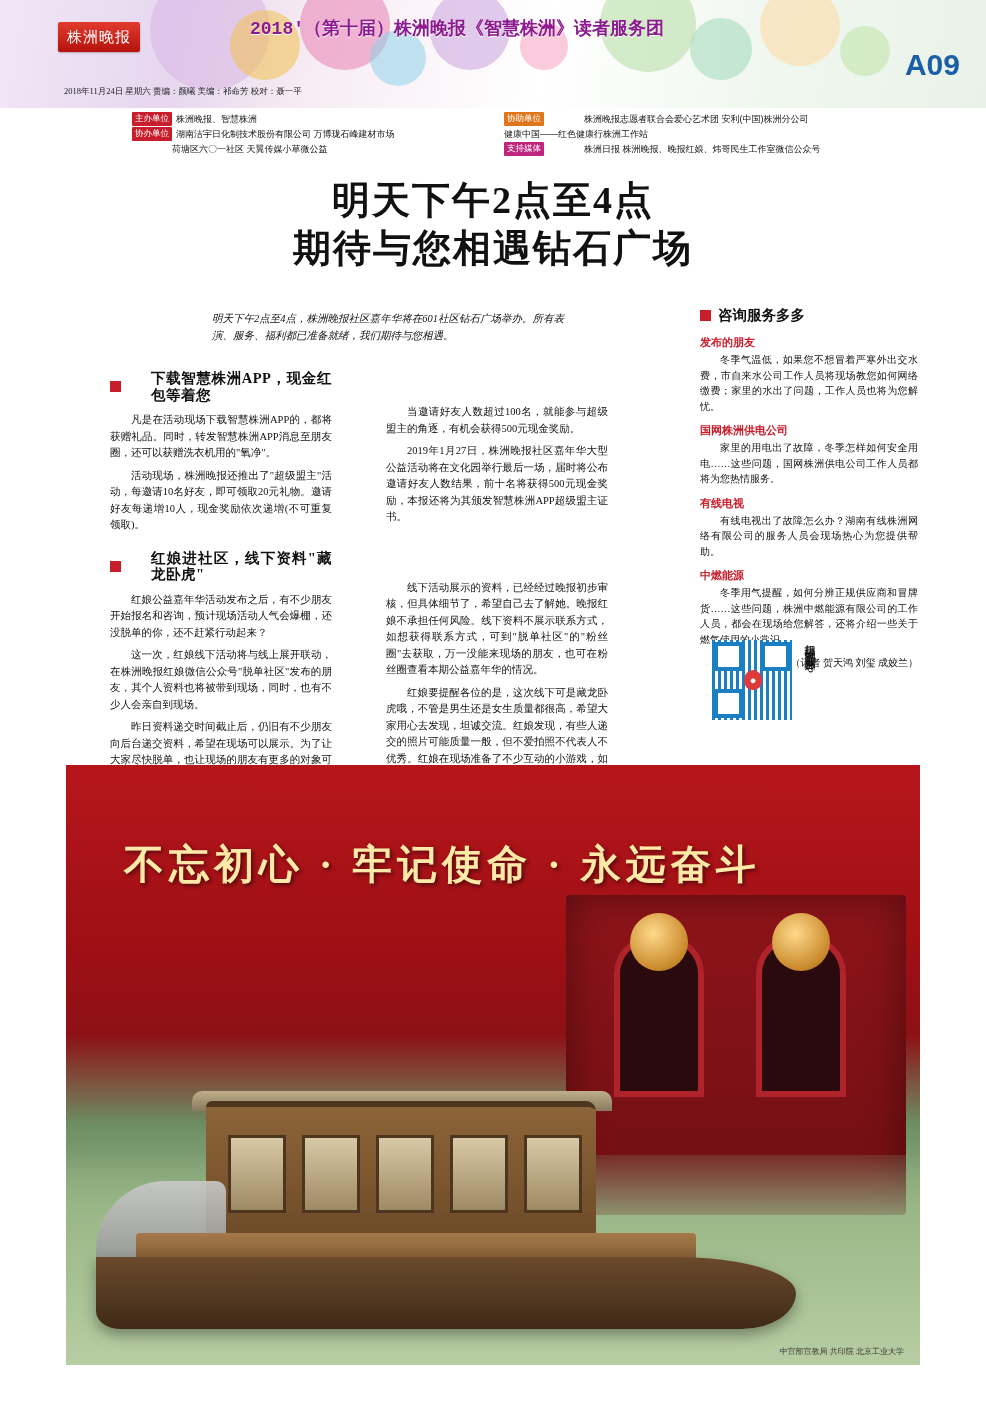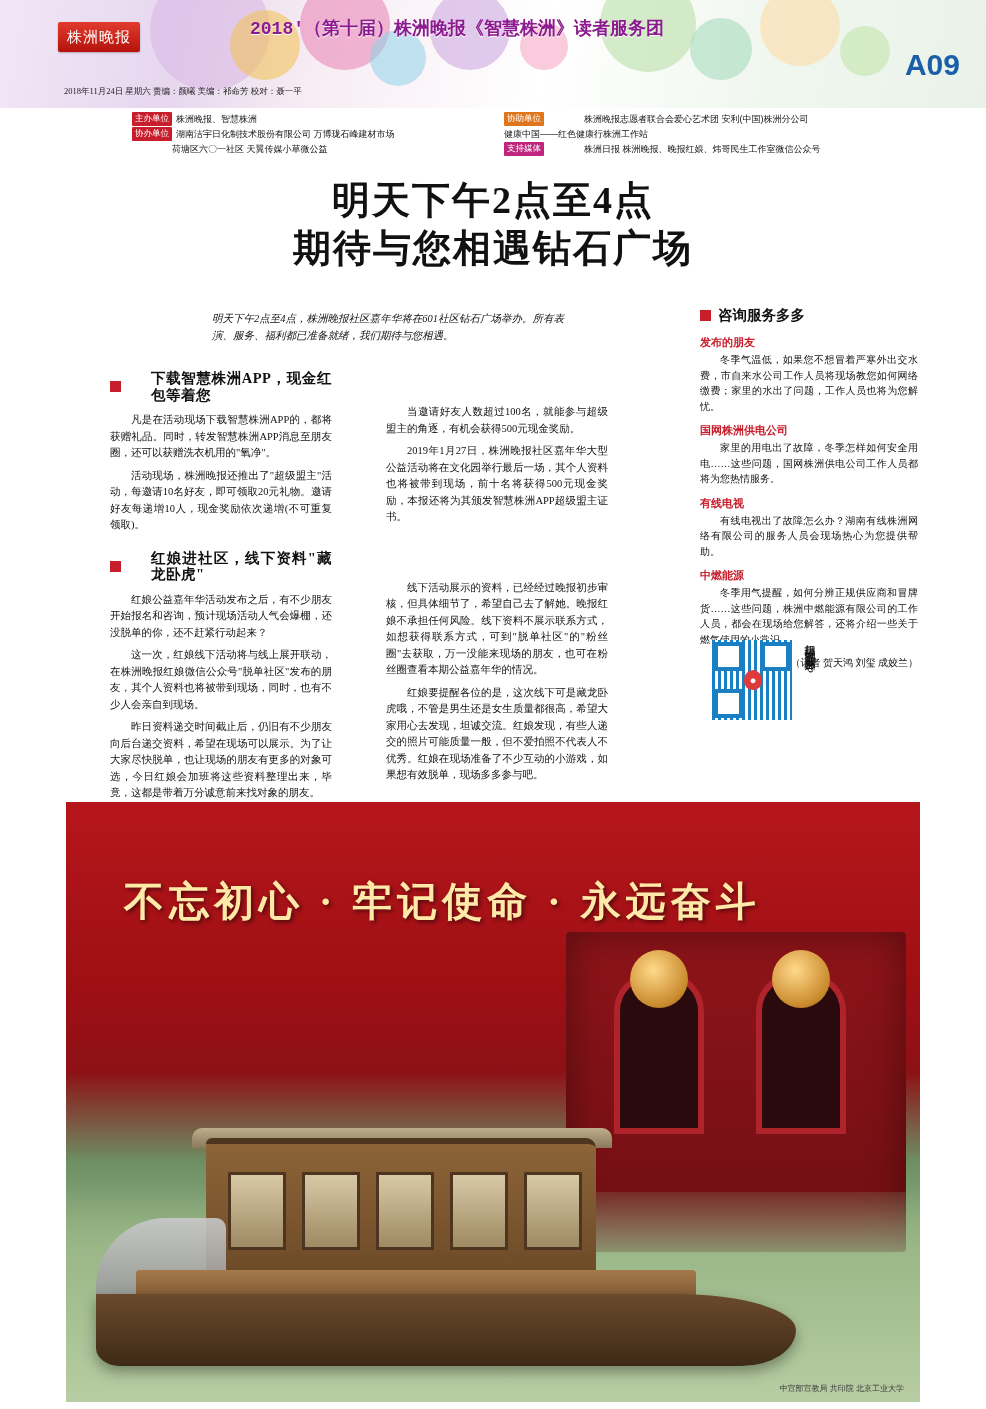--- a/index.html
+++ b/index.html
@@ -167,21 +167,21 @@
   .qr-label {
     position: absolute; left: 800px; top: 636px;
     width: 16px;
     font-size: 11px; line-height: 13px; color: #111;
     writing-mode: vertical-rl; letter-spacing: 1px;
     height: 120px;
   }
 
   
   .photo {
-    position: absolute; left: 66px; top: 802px;
+    position: absolute; left: 66px; top: 765px;
     width: 854px; height: 600px;
     background: linear-gradient(180deg,#b6161b 0%, #9d0f14 32%, #8d1116 45%, #6d8f63 60%, #8fae7e 72%, #a9c295 85%, #b9cfa4 100%);
     overflow: hidden;
     text-align: right;
   }
   .ph-banner {
     position: absolute; left: 58px; top: 72px;
     font-size: 40px; font-weight: bold; color: #ffe9a8;
     letter-spacing: 5px;
     text-shadow: 2px 2px 4px rgba(0,0,0,.55);
@@ -325,21 +325,21 @@
     <span class="sq"></span>
     <span>红娘进社区，线下资料"藏龙卧虎"</span>
   </div>
   <p>红娘公益嘉年华活动发布之后，有不少朋友开始报名和咨询，预计现场活动人气会爆棚，还没脱单的你，还不赶紧行动起来？</p>
   <p>这一次，红娘线下活动将与线上展开联动，在株洲晚报红娘微信公众号"脱单社区"发布的朋友，其个人资料也将被带到现场，同时，也有不少人会亲自到现场。</p>
   <p>昨日资料递交时间截止后，仍旧有不少朋友向后台递交资料，希望在现场可以展示。为了让大家尽快脱单，也让现场的朋友有更多的对象可选，今日红娘会加班将这些资料整理出来，毕竟，这都是带着万分诚意前来找对象的朋友。</p>
 </div>
 
 <div class="col col2">
   <p>当邀请好友人数超过100名，就能参与超级盟主的角逐，有机会获得500元现金奖励。</p>
-  <p>2019年1月27日，株洲晚报社区嘉年华大型公益活动将在文化园举行最后一场，其个人资料也将被带到现场，前十名将获得500元现金奖励，本报还将为其颁发智慧株洲APP超级盟主证书。</p>
+  <p>2019年1月27日，株洲晚报社区嘉年华大型公益活动将在文化园举行最后一场，届时将公布邀请好友人数结果，前十名将获得500元现金奖励，本报还将为其颁发智慧株洲APP超级盟主证书。</p>
   <p style="margin-top:54px">线下活动展示的资料，已经经过晚报初步审核，但具体细节了，希望自己去了解她。晚报红娘不承担任何风险。线下资料不展示联系方式，如想获得联系方式，可到"脱单社区"的"粉丝圈"去获取，万一没能来现场的朋友，也可在粉丝圈查看本期公益嘉年华的情况。</p>
   <p>红娘要提醒各位的是，这次线下可是藏龙卧虎哦，不管是男生还是女生质量都很高，希望大家用心去发现，坦诚交流。红娘发现，有些人递交的照片可能质量一般，但不爱拍照不代表人不优秀。红娘在现场准备了不少互动的小游戏，如果想有效脱单，现场多多参与吧。</p>
 </div>
 
 <div class="side">
   <div class="side-head">
     <span class="sq"></span>
     <span>咨询服务多多</span>
   </div>
 

